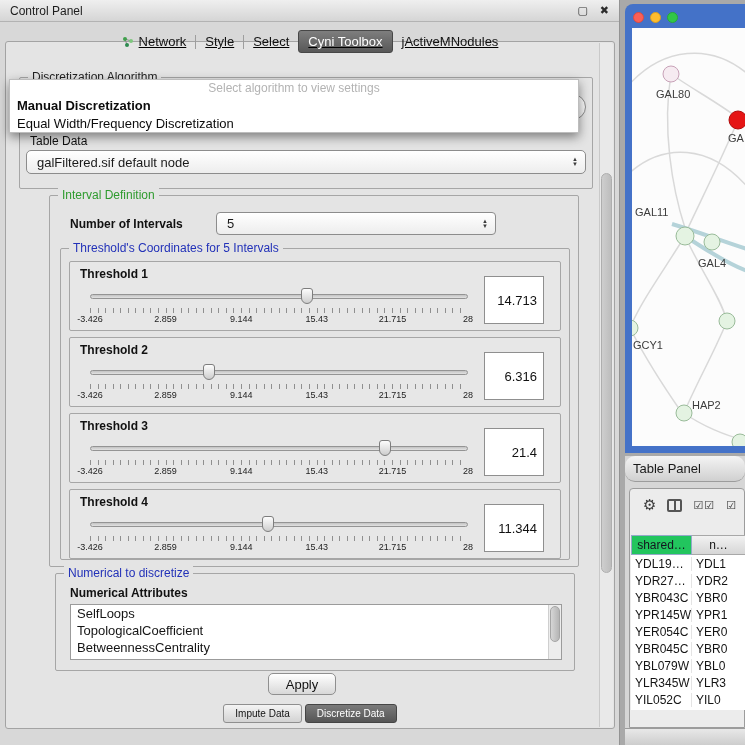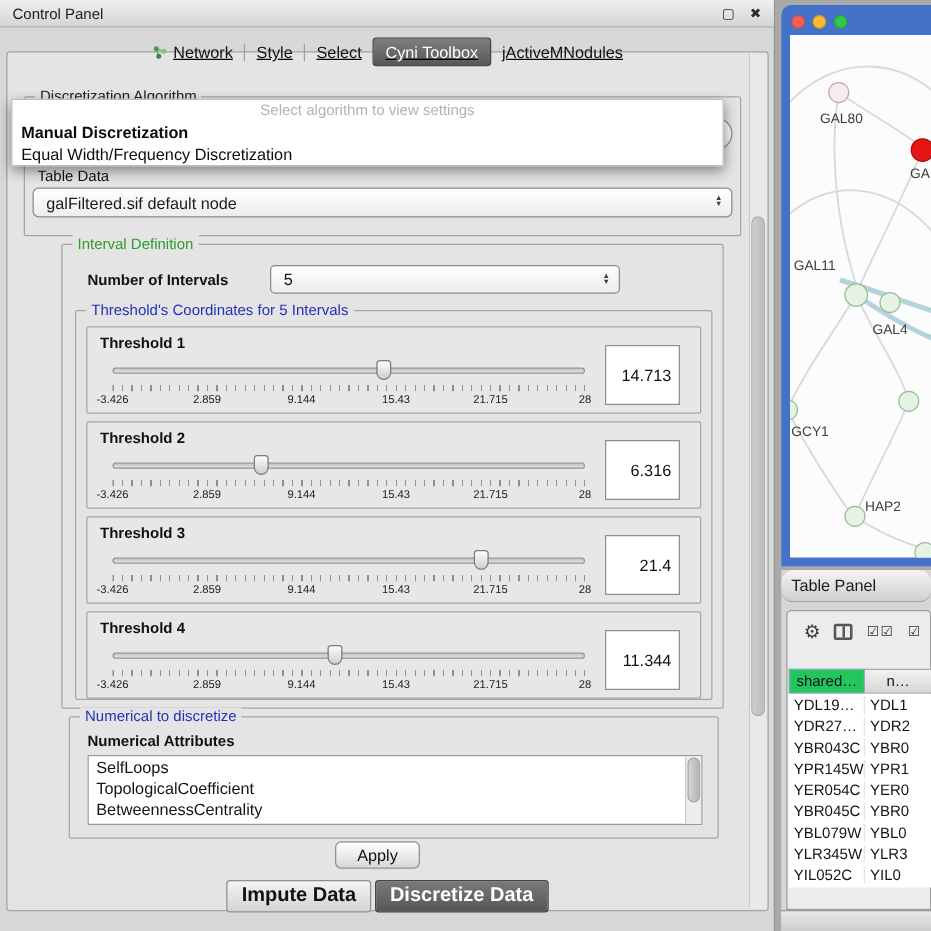--- a/index.html
+++ b/index.html
@@ -84,22 +84,22 @@
     background:#ededed; border-left:1px solid #cfcfcf; }
   .listbox .sb .sthumb { position:absolute; left:1px; top:1px; width:10px; height:36px;
     background:linear-gradient(to right,#d6d6d6,#b5b5b5); border:1px solid #a5a5a5; border-radius:5px; }
 
   .apply-btn { position:absolute; left:262px; top:631px; width:68px; height:22px;
     background:linear-gradient(#ffffff,#d8d8d8); border:1px solid #8f8f8f; border-radius:5px;
     font-size:13px; color:#111; display:flex; align-items:center; justify-content:center; }
 
   .bottom-tabs { position:absolute; left:0; top:662px; width:100%; display:flex;
     justify-content:center; gap:3px; }
-  .btab { font-size:16px; color:#111; padding:3px 11px; border:1px solid #8f8f8f;
-    border-radius:3px; background:linear-gradient(#f4f4f4,#d3d3d3);font-weight:bold; }
+  .btab { font-size:10px; color:#111; padding:3px 11px; border:1px solid #8f8f8f;
+    border-radius:3px; background:linear-gradient(#f4f4f4,#d3d3d3); }
   .btab.selected { background:linear-gradient(#7a7a7a,#565656); color:#fff; border-color:#454545; }
 
   .vscroll { position:absolute; right:1px; top:1px; width:14px; height:684px;
     background:#e9e9e9; border-left:1px solid #c9c9c9; border-radius:0 3px 3px 0; }
   .vscroll .vthumb { position:absolute; left:1px; top:130px; width:11px; height:400px;
     background:linear-gradient(to right,#cecece,#bdbdbd); border:1px solid #aeaeae; border-radius:6px; }
 
   
   .net-window { position:absolute; left:625px; top:4px; width:120px; height:449px;
     background:#4472c8; border-radius:8px 0 0 0; }

